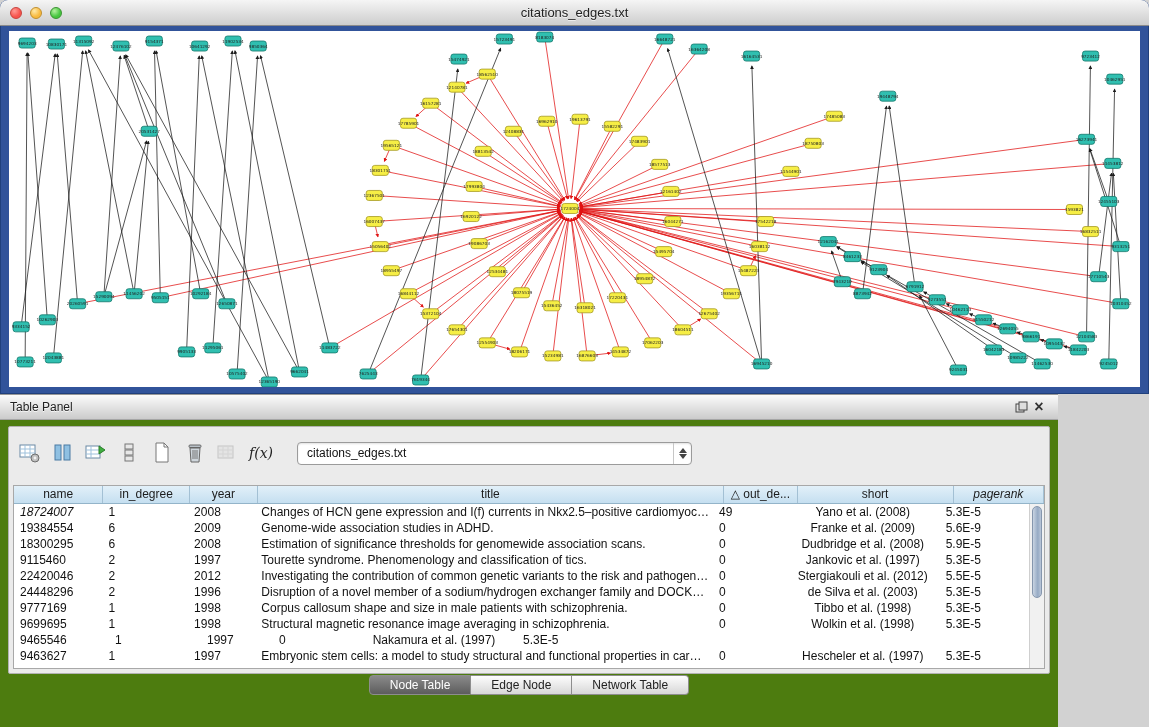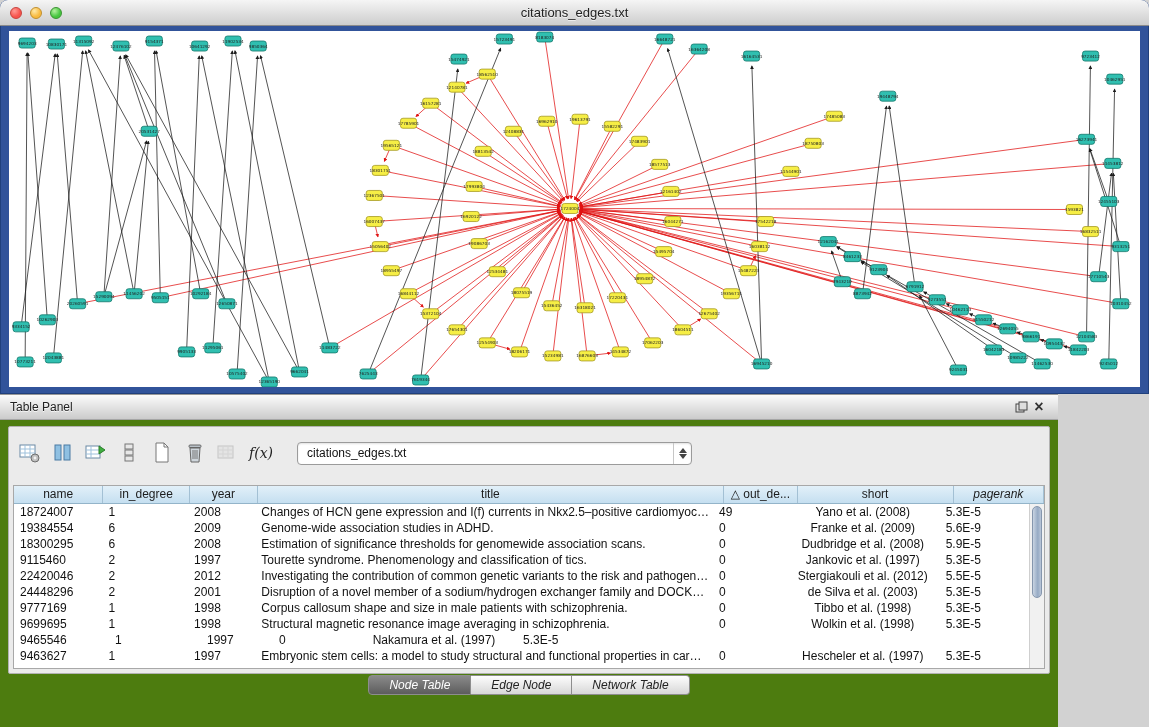--- a/index.html
+++ b/index.html
@@ -57,21 +57,21 @@
   .tbody { position:absolute; top:18px; left:0; right:15px; bottom:0; overflow:hidden; }
   .tr { display:flex; height:16px; }
   .td { font-size:12px; color:#111; line-height:16px; padding:0 6px; white-space:nowrap; overflow:hidden; }
   .td.center { text-align:center; }
   .vscroll { position:absolute; top:18px; right:0; bottom:0; width:15px; background:#f1f1f1; border-left:1px solid #cfcfcf; }
   .vthumb { position:absolute; top:2px; left:2px; width:10px; height:92px; border-radius:6px;
     background:linear-gradient(90deg,#c9d4e2,#96aac4 60%,#b9c6d8); border:1px solid #8596ad; }
 
   .tabs { position:absolute; top:281px; left:0; right:0; height:21px; display:flex; justify-content:center; }
   .tab { height:20px; line-height:19px; font-size:12px; padding:0 20px; border:1px solid #8d8d8d; border-left:none;
-    background:linear-gradient(#fdfdfd,#d7d7d7); color:#222;font-style:italic; }
+    background:linear-gradient(#fdfdfd,#d7d7d7); color:#222; }
   .tab:first-child { border-left:1px solid #8d8d8d; border-radius:4px 0 0 4px; }
   .tab:last-child { border-radius:0 4px 4px 0; }
   .tab.selected { background:linear-gradient(#8a8a8a,#5d5d5d); color:#fff; }
 
   .statusbar { position:absolute; bottom:0; left:0; right:0; height:24px; display:flex; align-items:center;
     justify-content:flex-end; padding:0 8px; gap:6px; }
   .status-text { font-size:11px; color:#222; }
   .mem-dot { width:11px; height:11px; border-radius:50%; border:1px solid #2c7d0e;
     background:radial-gradient(circle at 35% 30%, #c9f7a5, #55c21d 70%); }
 </style>
@@ -759,21 +759,21 @@
           <div class="th" style="width: 95px;">name</div>
           <div class="th" style="width: 92px;">in_degree</div>
           <div class="th" style="width: 72px;">year</div>
           <div class="th" style="width: 496px;">title</div>
           <div class="th" style="width: 78px;">△ out_de...</div>
           <div class="th" style="width: 166px;">short</div>
           <div class="th" style="width: 96px; font-style: italic;">pagerank</div>
         </div>
       <div class="tbody" id="tbody">
           <div class="tr">
-            <div class="td" style="width: 95px;">18724007</div>
+            <div class="td" style="width: 95px; font-style: italic;">18724007</div>
             <div class="td" style="width: 92px;">1</div>
             <div class="td" style="width: 72px;">2008</div>
             <div class="td" style="width: 496px;">Changes of HCN gene expression and I(f) currents in Nkx2.5–positive cardiomyoc…</div>
             <div class="td" style="width: 78px;">49</div>
             <div class="td center" style="width: 166px;">Yano et al. (2008)</div>
             <div class="td" style="width: 96px;">5.3E-5</div>
           </div>
           <div class="tr">
             <div class="td" style="width: 95px;">19384554</div>
             <div class="td" style="width: 92px;">6</div>
@@ -806,21 +806,21 @@
             <div class="td" style="width: 92px;">2</div>
             <div class="td" style="width: 72px;">2012</div>
             <div class="td" style="width: 496px;">Investigating the contribution of common genetic variants to the risk and pathogen…</div>
             <div class="td" style="width: 78px;">0</div>
             <div class="td center" style="width: 166px;">Stergiakouli et al. (2012)</div>
             <div class="td" style="width: 96px;">5.5E-5</div>
           </div>
           <div class="tr">
             <div class="td" style="width: 95px;">24448296</div>
             <div class="td" style="width: 92px;">2</div>
-            <div class="td" style="width: 72px;">2001</div>
+            <div class="td" style="width: 72px;">1996</div>
             <div class="td" style="width: 496px;">Disruption of a novel member of a sodium/hydrogen exchanger family and DOCK…</div>
             <div class="td" style="width: 78px;">0</div>
             <div class="td center" style="width: 166px;">de Silva et al. (2003)</div>
             <div class="td" style="width: 96px;">5.3E-5</div>
           </div>
           <div class="tr">
             <div class="td" style="width: 95px;">9777169</div>
             <div class="td" style="width: 92px;">1</div>
             <div class="td" style="width: 72px;">1998</div>
             <div class="td" style="width: 496px;">Corpus callosum shape and size in male patients with schizophrenia.</div>

